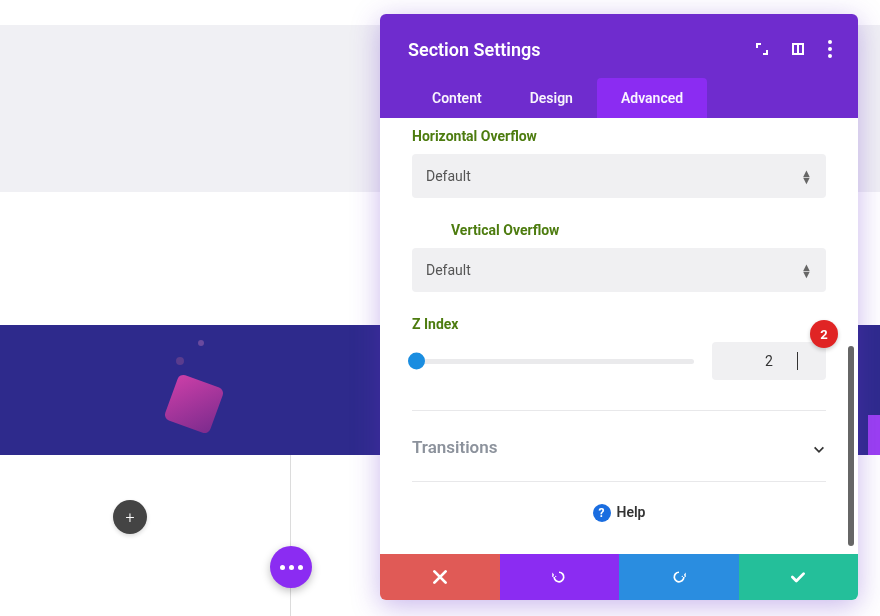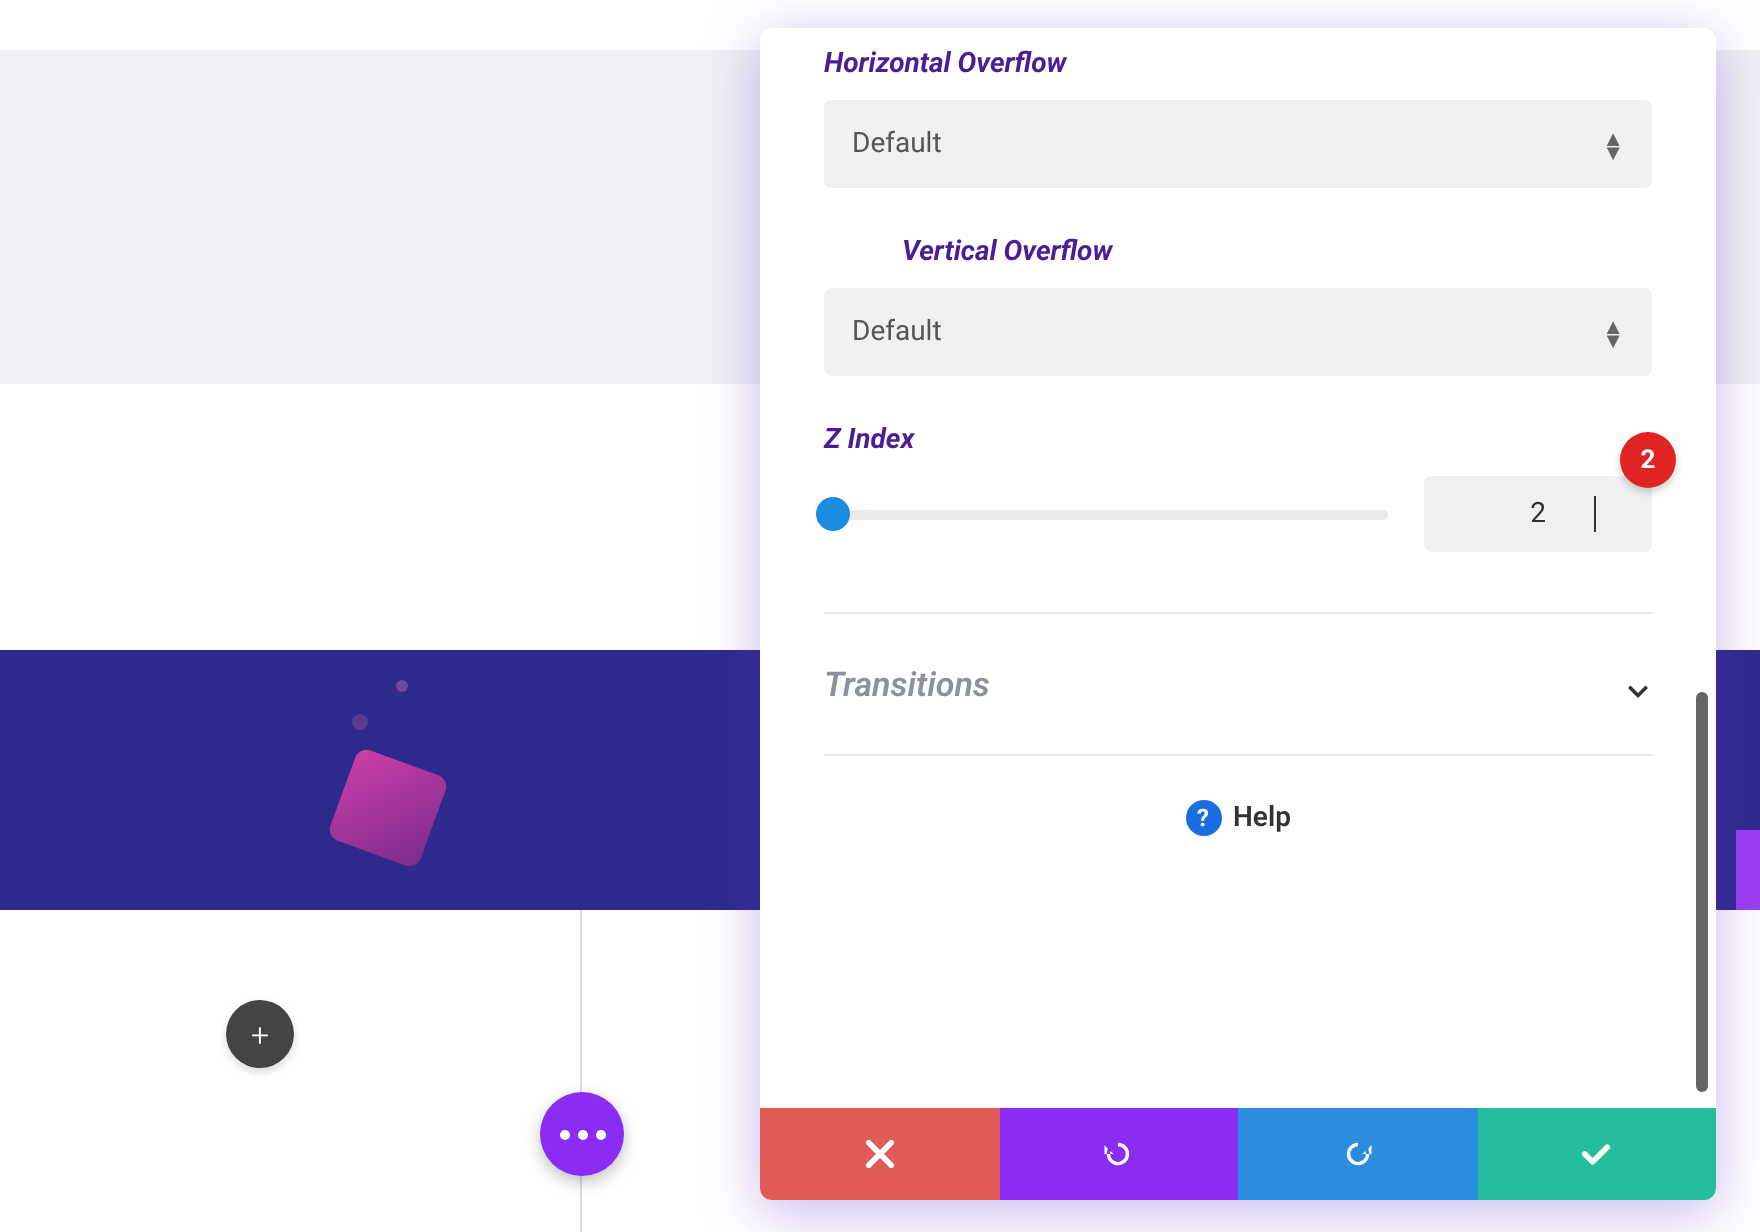--- a/index.html
+++ b/index.html
@@ -79,22 +79,22 @@
       font-size:14px; font-weight:600;
       cursor:pointer;
       color:rgba(255,255,255,.95);
     }
     .tab.active { background:#8b2cf2; border-radius:4px 4px 0 0; }
     .modal-body {
       flex:1; overflow:hidden; padding:0;
     }
     .body-inner { padding:0 32px 12px 32px; }
     .field-label {
-      font-size:14px; font-weight:700; color:#4c1d95;
-      margin-top:10px; margin-bottom:10px;font-style:italic;
+      font-size:14px; font-weight:700; color:#4d7c0f;
+      margin-top:10px; margin-bottom:10px;
     }
     .firstlabel { margin-top:10px; }
     .select {
       background:#f0f0f2; border-radius:4px; padding:14px 14px;
       display:flex; align-items:flex-end; justify-content:space-between;
       font-size:14px; color:#555; cursor:pointer;
     }
     .updown { font-size:11px; color:#666; line-height:7px; }
     .slider-row { display:flex; align-items:center; gap:18px; margin-top:10px; }
     .slider-track {
@@ -116,21 +116,20 @@
       width:28px; height:28px; background:#e02424; color:#fff;
       border-radius:50%;
       display:flex; align-items:center; justify-content:center;
       font-size:13px; font-weight:700;
       box-shadow:0 2px 4px rgba(0,0,0,.2);
     }
     .section-sep { margin-top:30px; border-top:1px solid #e8e8ea; }
     .accordion {
       padding:26px 0 24px 0; display:flex; align-items:flex-end; justify-content:space-between;
       cursor:pointer;
-      font-style:italic;
     }
     .accordion-title { font-size:17px; color:#8c929c; font-weight:600; }
     .chev-down { width:14px; height:14px; }
     .help-row { text-align:center; padding:22px 0 20px 0; font-size:14px; color:#333; font-weight:600; }
     .help-row .qmark {
       display:inline-flex; align-items:center; justify-content:center;
       width:18px; height:18px; border-radius:50%; background:#1a6de0; color:#fff;
       font-size:12px; font-weight:700; margin-right:6px;
     }
     .action-bar { display:flex; height:46px; }
@@ -159,20 +158,43 @@
   <span>+</span>
 </div>
 <div class="fab">
   <div class="fab-dot"></div>
   <div class="fab-dot"></div>
   <div class="fab-dot"></div>
 </div>
 <div class="right-accent"></div>
 
 <div class="modal">
+  <div class="modal-head">
+    <div class="modal-head-row">
+      <div class="modal-title">Section Settings</div>
+      <div class="head-icons">
+        <svg class="head-icon" viewBox="0 0 16 16">
+            <path d="M2 2h5v2H4v3H2V2zm12 12H9v-2h3v-3h2v5z"></path>
+          </svg>
+        <svg class="head-icon" viewBox="0 0 16 16">
+            <path d="M2 2h12v12H2V2zm5 2H4v8h3V4zm2 0v8h3V4H9z"></path>
+          </svg>
+        <div class="kebab">
+            <span></span>
+            <span></span>
+            <span></span>
+          </div>
+      </div>
+    </div>
+    <div class="tabs">
+      <div class="tab">Content</div>
+      <div class="tab">Design</div>
+      <div class="tab active">Advanced</div>
+    </div>
+  </div>
 
   <div class="modal-body">
     <div class="body-inner">
 
       <div class="field-label firstlabel">Horizontal Overflow</div>
       <div class="select">
         <span>Default</span>
         <span class="updown">▲<br>▼</span>
       </div>
 

